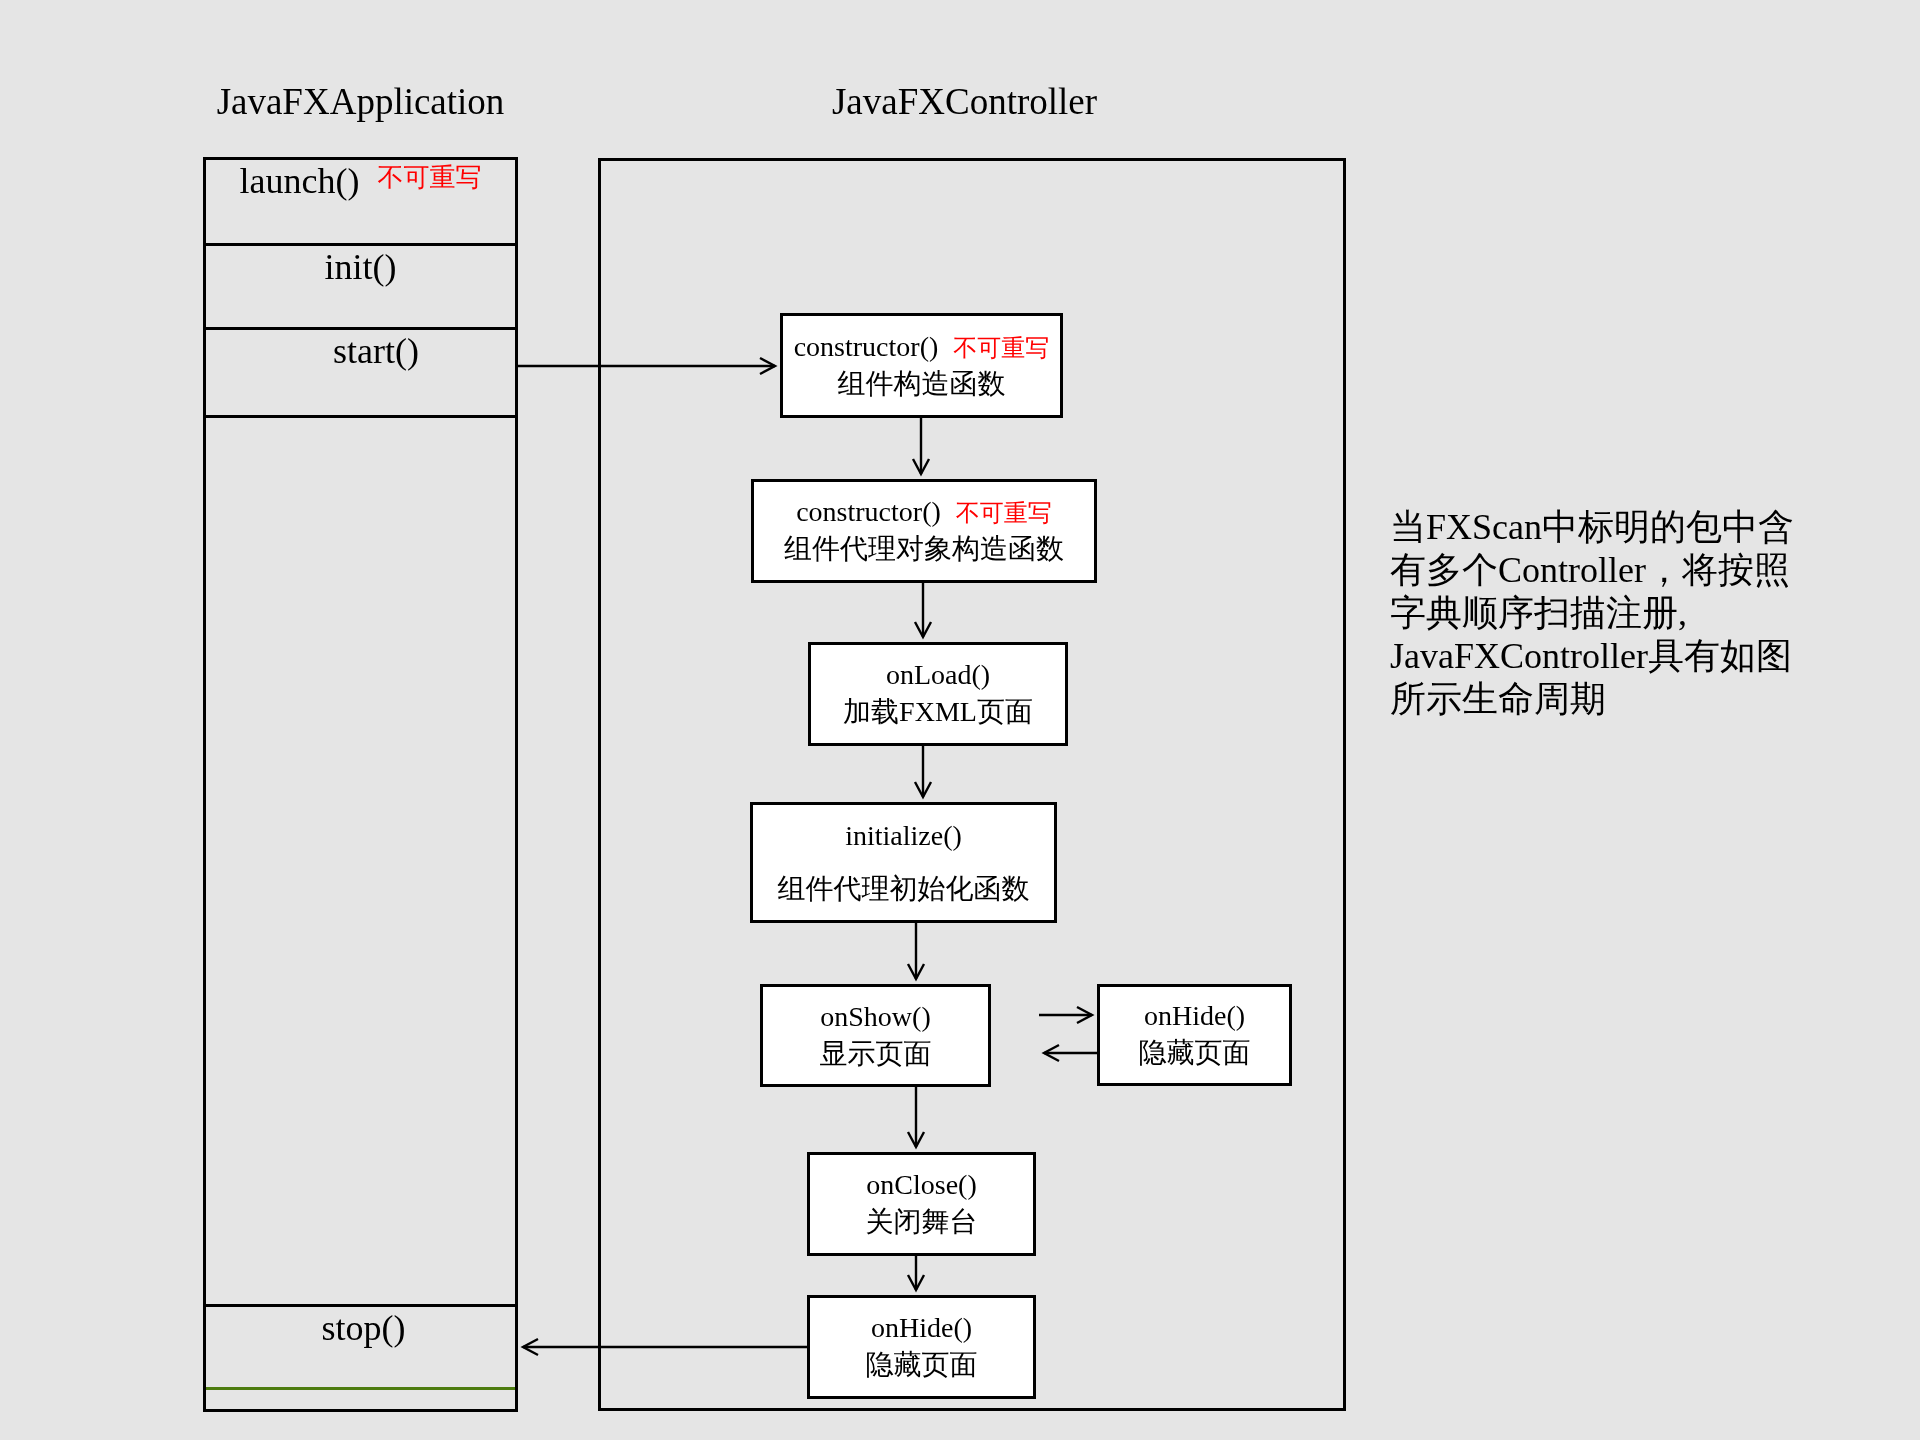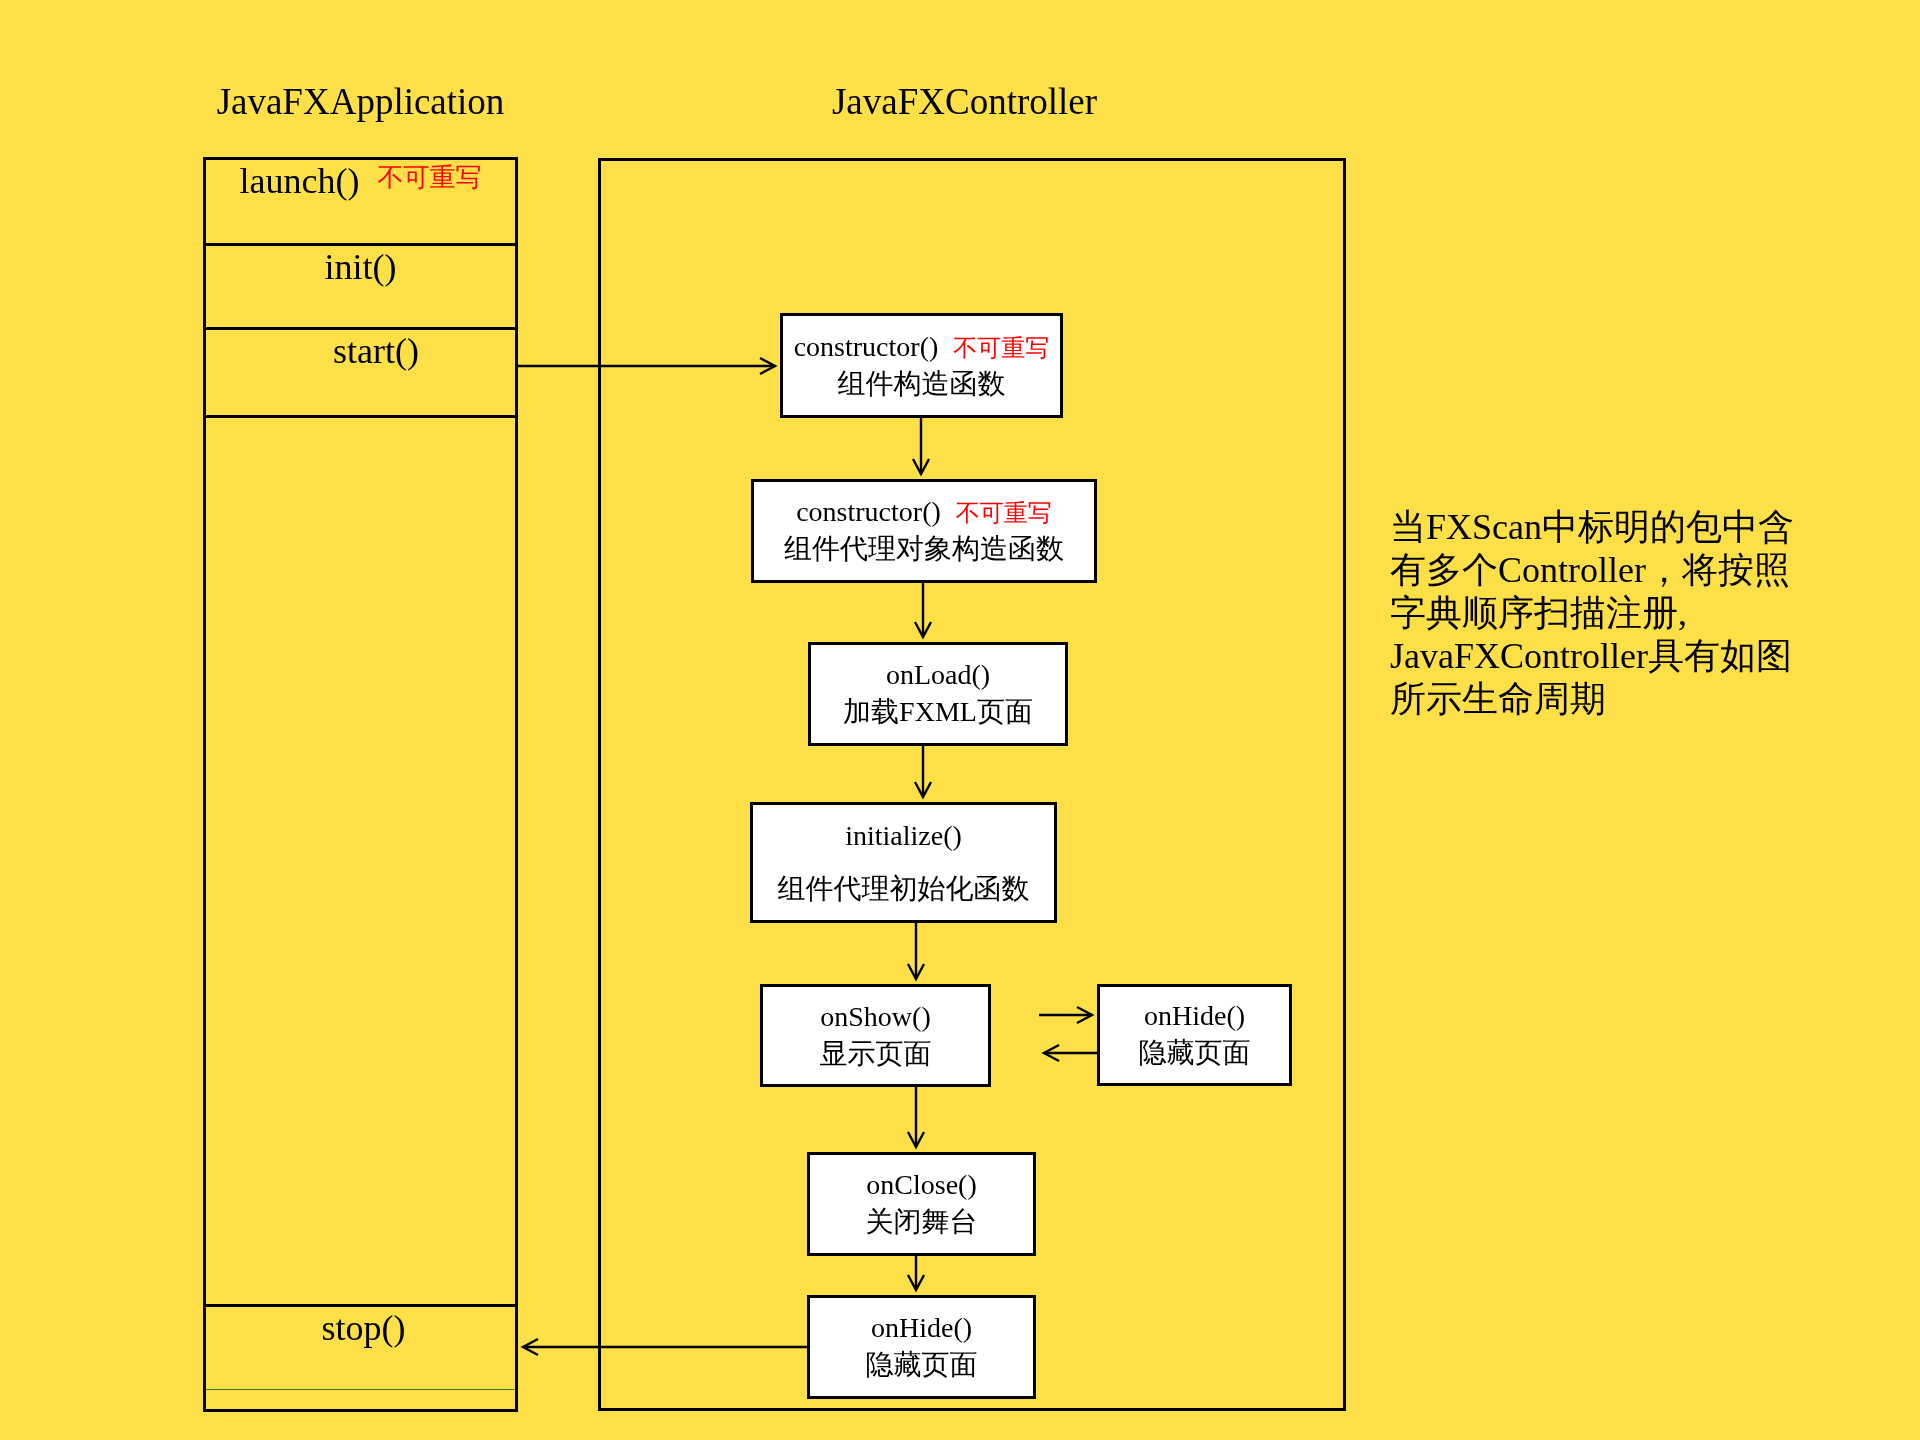--- a/index.html
+++ b/index.html
@@ -4,21 +4,21 @@
 <style>
   html, body {
     margin: 0;
     padding: 0;
     background: #ffffff;
   }
   .canvas {
     position: relative;
     width: 1920px;
     height: 1440px;
-    background: #fde047;
+    background: #e5e5e5;
     font-family: "Liberation Serif", "DejaVu Serif", serif;
     color: #000000;
     overflow: hidden;
   }
 
   
   .col-title {
     position: absolute;
     font-size: 37px;
     white-space: nowrap;
@@ -44,21 +44,21 @@
     align-items: flex-start;
     justify-content: center;
     font-size: 36px;
     box-sizing: border-box;
     flex: 0 0 auto;
   }
   .row-launch { height: 86px; border-bottom: 3px solid #000; }
   .row-init   { height: 84px; border-bottom: 3px solid #000; }
   .row-start  { height: 85px; padding-left: 31px; }
   .row-spacer { flex: 1 1 auto; border-top: 3px solid #000; }
-  .row-stop   { height: 86px; border-top: 3px solid #000; border-bottom: 1px solid #4d7c0f; padding-left: 6px; }
+  .row-stop   { height: 86px; border-top: 3px solid #000; border-bottom: 3px solid #4d7c0f; padding-left: 6px; }
   .row-thin   { height: 19px; }
 
   .red-note {
     color: #ff0000;
     font-size: 26px;
     margin-left: 18px;
     white-space: nowrap;
   }
 
   

